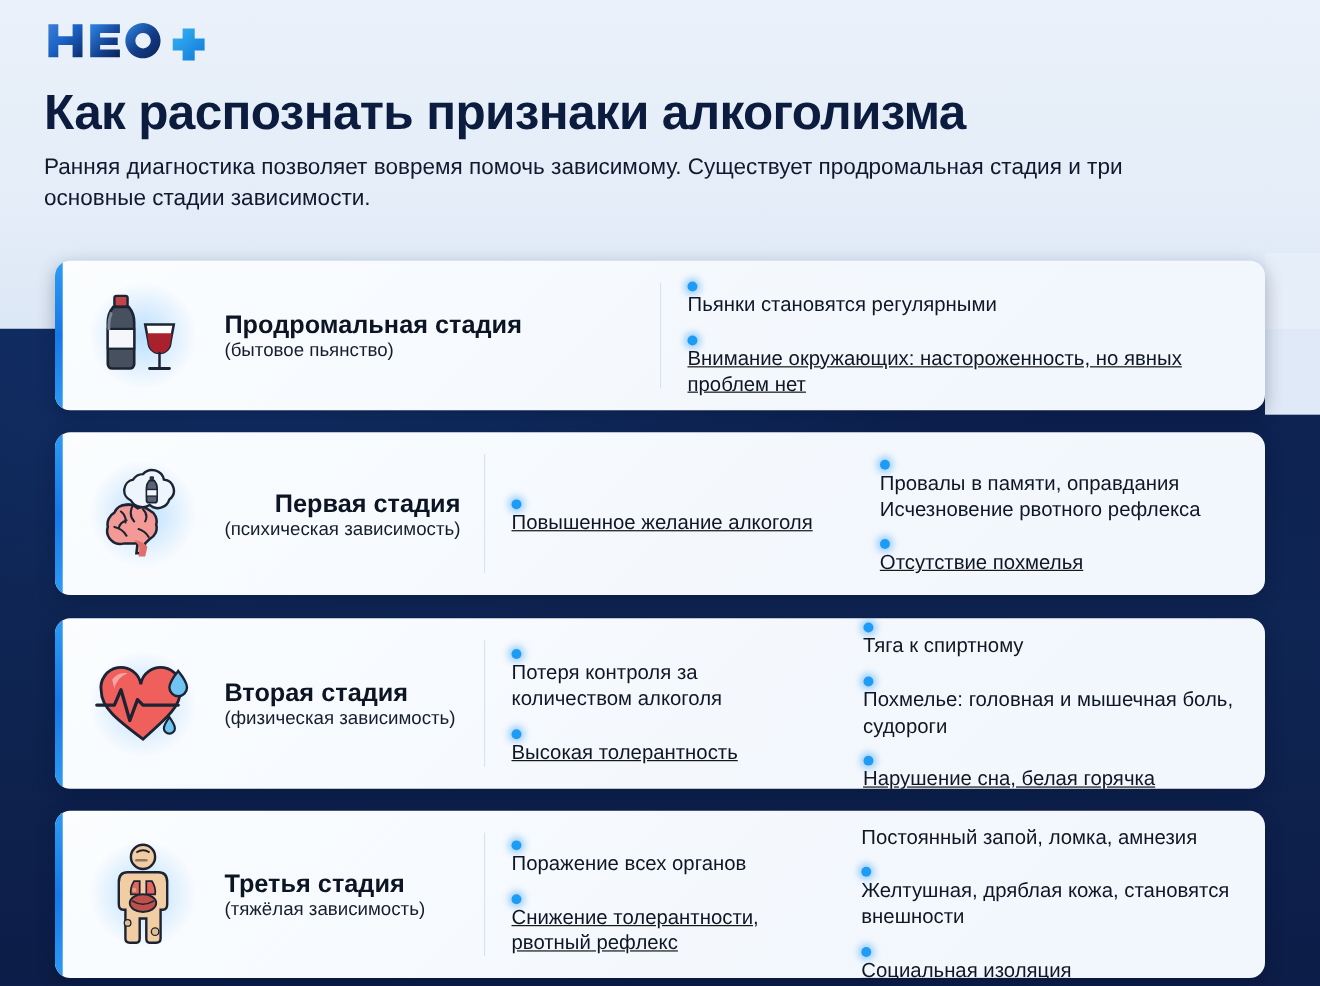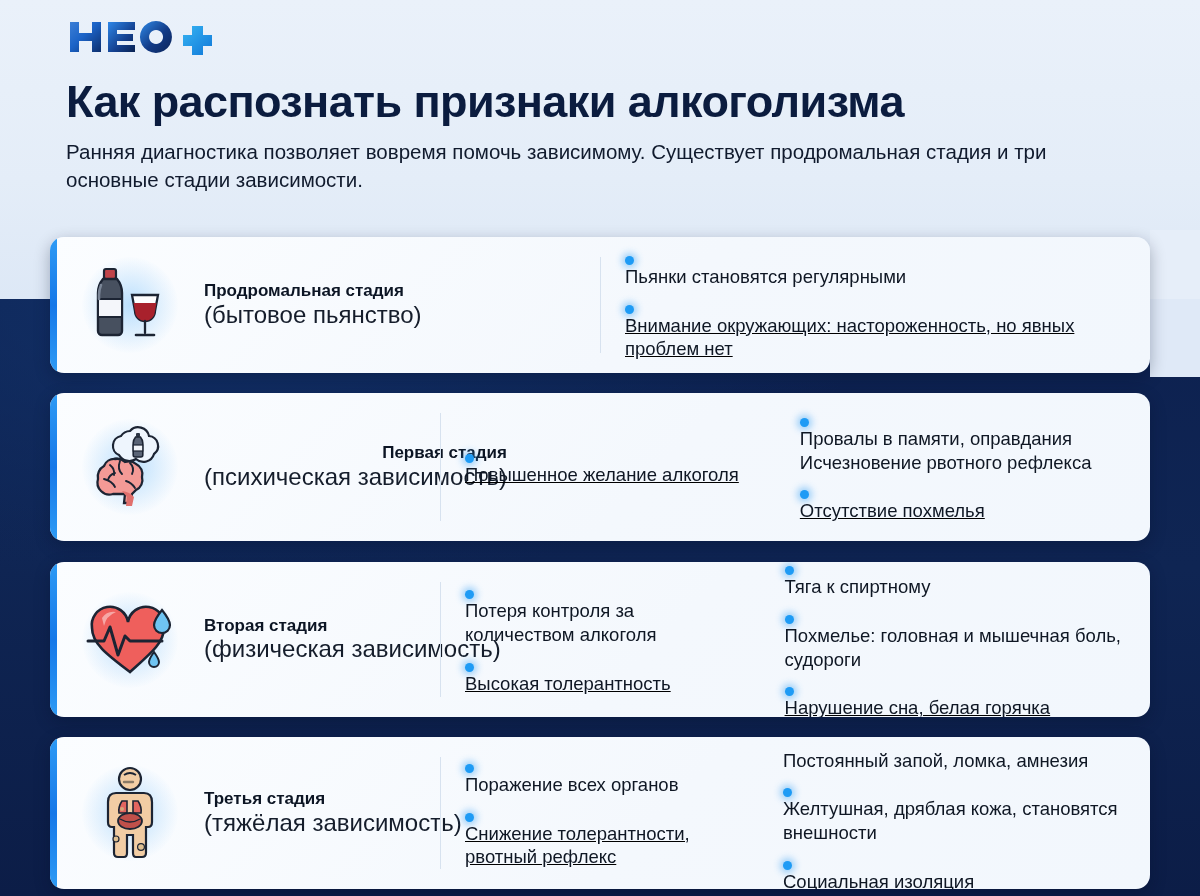--- a/index.html
+++ b/index.html
@@ -43,21 +43,21 @@
     left: 1150px; top: 230px;
     width: 50px; height: 70px;
     background: #e6eef9;
   }
 
   
   #header {
     position: absolute;
     left: 0; top: 0;
     width: 1200px;
-    padding: 14px 50px 0 66px;
+    padding: 14px 50px 0 40px;
     z-index: 5;
   }
 
   #logo {
     display: flex;
     align-items: center;
     height: 46px;
     margin-bottom: 18px;
   }
   #logo svg { display: block; }
@@ -130,27 +130,27 @@
   }
   .stage-icon svg { position: relative; display: block; }
 
   .stage-title {
     margin-left: 18px;
     line-height: 1.17;
     white-space: nowrap;
   }
   .stage-title .t-main {
     display: block;
-    font-size: 17px;
+    font-size: 23px;
     font-weight: 700;
     color: #0c1524;
   }
   .stage-title .t-sub {
     display: block;
-    font-size: 24px;
+    font-size: 17px;
     font-weight: 400;
     color: #151d2b;
   }
 
   .divider {
     width: 1px;
     background: #d7e2ef;
     margin: 20px 0;
     flex: 0 0 1px;
   }

